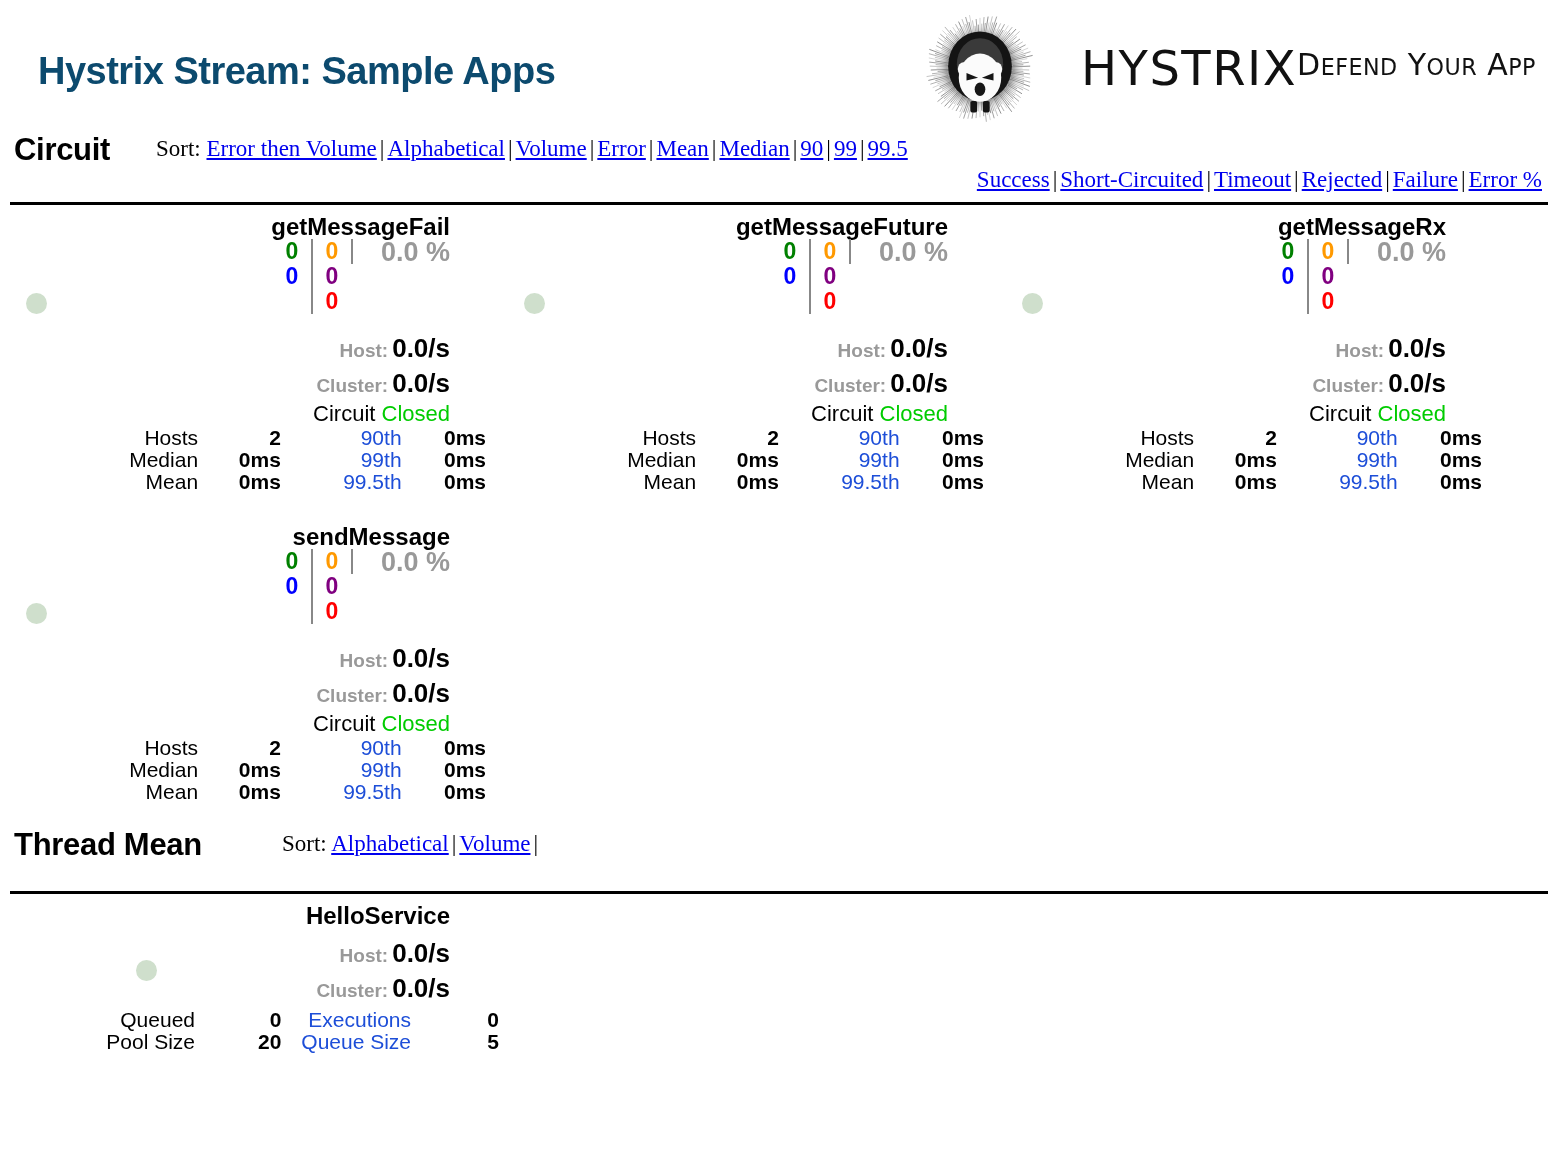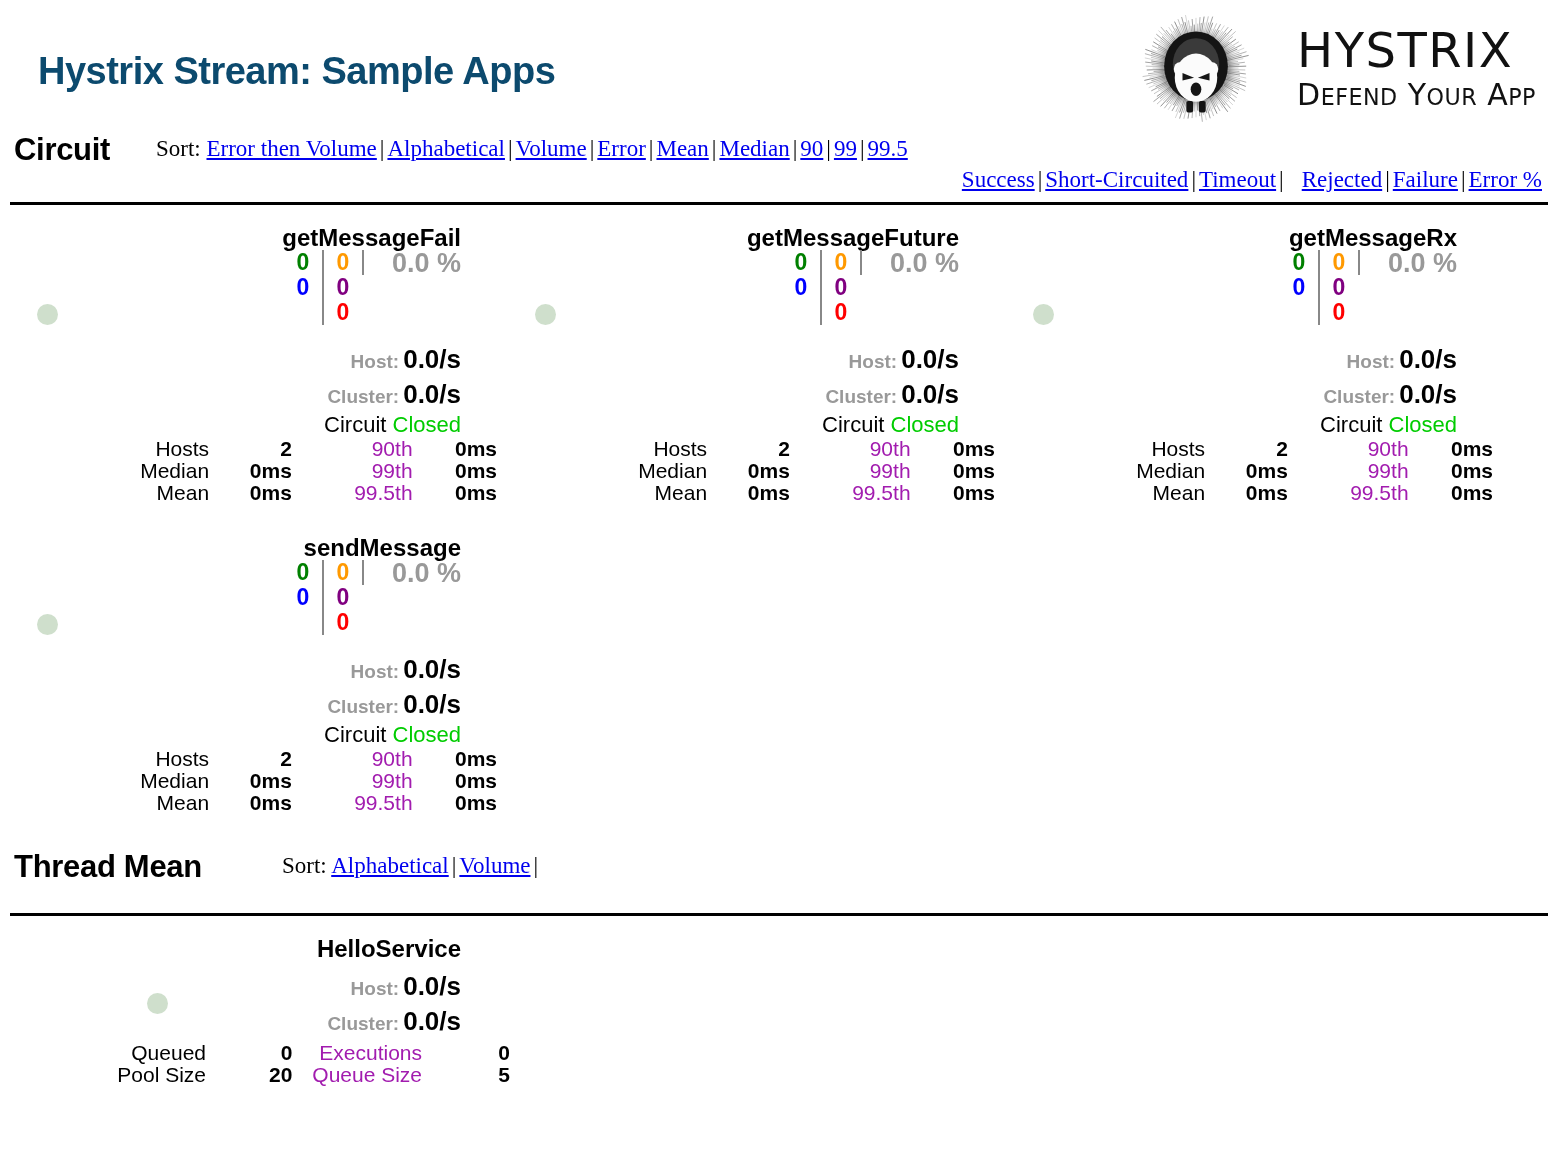--- a/index.html
+++ b/index.html
@@ -41,21 +41,21 @@
     align-items: center;
     gap: 12px;
   }
   #logo-mark {
     width: 116px;
     height: 112px;
     flex: 0 0 auto;
   }
   #logo-words {
     display: flex;
-    flex-direction: column;
+    flex-direction: row;
     padding-bottom: 4px;
     margin-left: 31px;
   }
   #logo-wordmark {
     font-family: "DejaVu Sans", sans-serif;
     font-size: 48px;
     font-weight: 400;
     letter-spacing: 1.5px;
     line-height: 1.0;
     color: #111;
@@ -105,38 +105,38 @@
   #threadpool-sortbar { left: 282px; top: 6px; }
   .sortbar a, .legend a {
     color: #0000ee;
     text-decoration: underline;
     cursor: pointer;
   }
   .sep { color: #000; padding: 0 3px; }
   .legend-success { color: #008000; text-decoration: none; }
   .legend-short   { color: #0000ee; text-decoration: underline; }
   .legend-timeout { color: #ff9900; text-decoration: none; }
-  .legend-rejected{ color: #800080; text-decoration: none; margin-left: 15px; }
+  .legend-rejected{ color: #800080; text-decoration: none; }
   .legend-failure { color: #ff0000; text-decoration: none; }
   .legend-errpct  { color: #000000; text-decoration: none; }
   .legend a { cursor: pointer; }
 
   hr.rule {
     border: none;
     border-top: 3px solid #000;
     margin: 0 6px 0 10px;
     height: 0;
   }
 
   
   .monitor-grid {
     display: flex;
     flex-wrap: wrap;
     padding: 0;
-    margin: 11px;
+    margin: 0;
   }
   .monitor {
     position: relative;
     width: 498px;
     height: 310px;
     box-sizing: border-box;
   }
   .monitor.pool { height: 175px; }
 
   .monitor-name {
@@ -248,21 +248,21 @@
     width: 412px;
     border-collapse: collapse;
     font-family: "Liberation Sans Narrow", "Liberation Sans", sans-serif;
     font-size: 21px;
     line-height: 22px;
   }
   .monitor.pool .stats { top: 115px; left: 70px; width: 435px; }
   .stats td { padding: 0 6px; white-space: nowrap; }
   .stats td.lbl { text-align: right; color: #000; width: 120px; }
   .stats td.val { text-align: right; font-weight: bold; color: #000; width: 76px; }
-  .stats td.lbl2 { text-align: right; color: #a21caf; width: 118px; }
+  .stats td.lbl2 { text-align: right; color: #1d4ed8; width: 118px; }
   .stats td.val2 { text-align: right; font-weight: bold; color: #000; width: 78px; }
 </style>
 </head>
 <body>
 
 <div id="header">
   <div id="page-title">Hystrix Stream: Sample Apps</div>
 
   <div id="logo">
     <svg id="logo-mark" viewBox="0 0 120 116">

